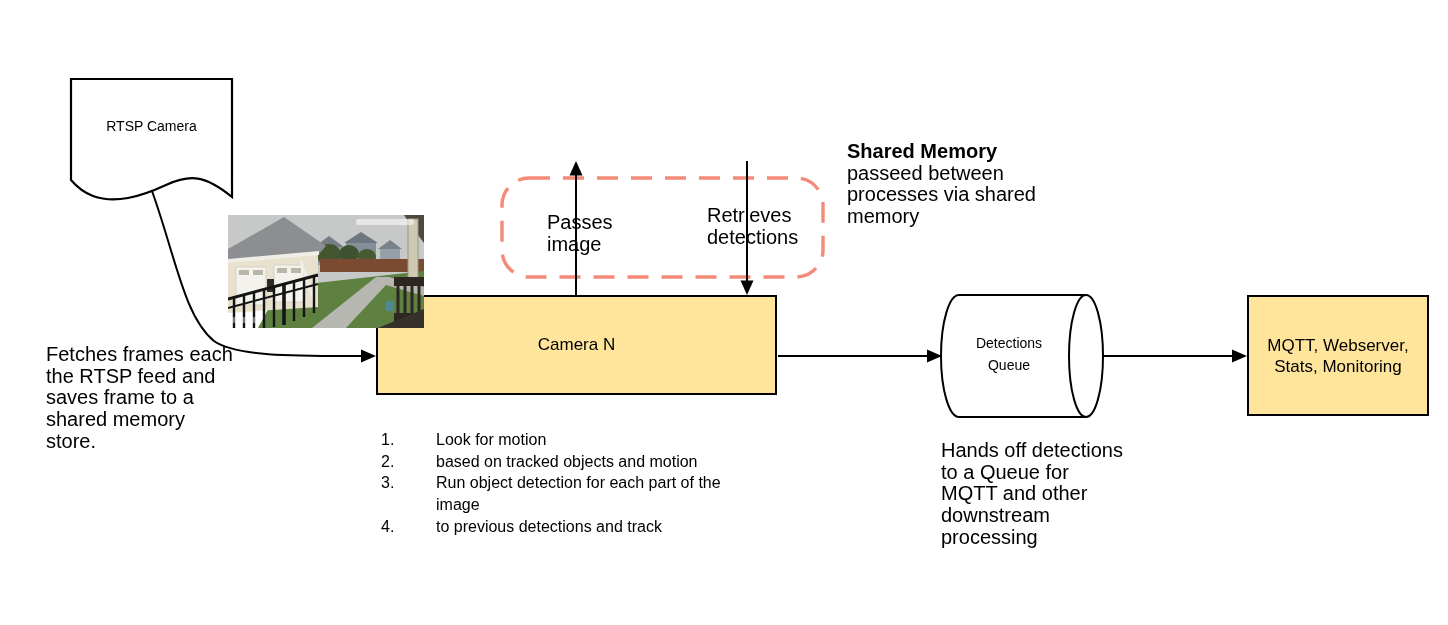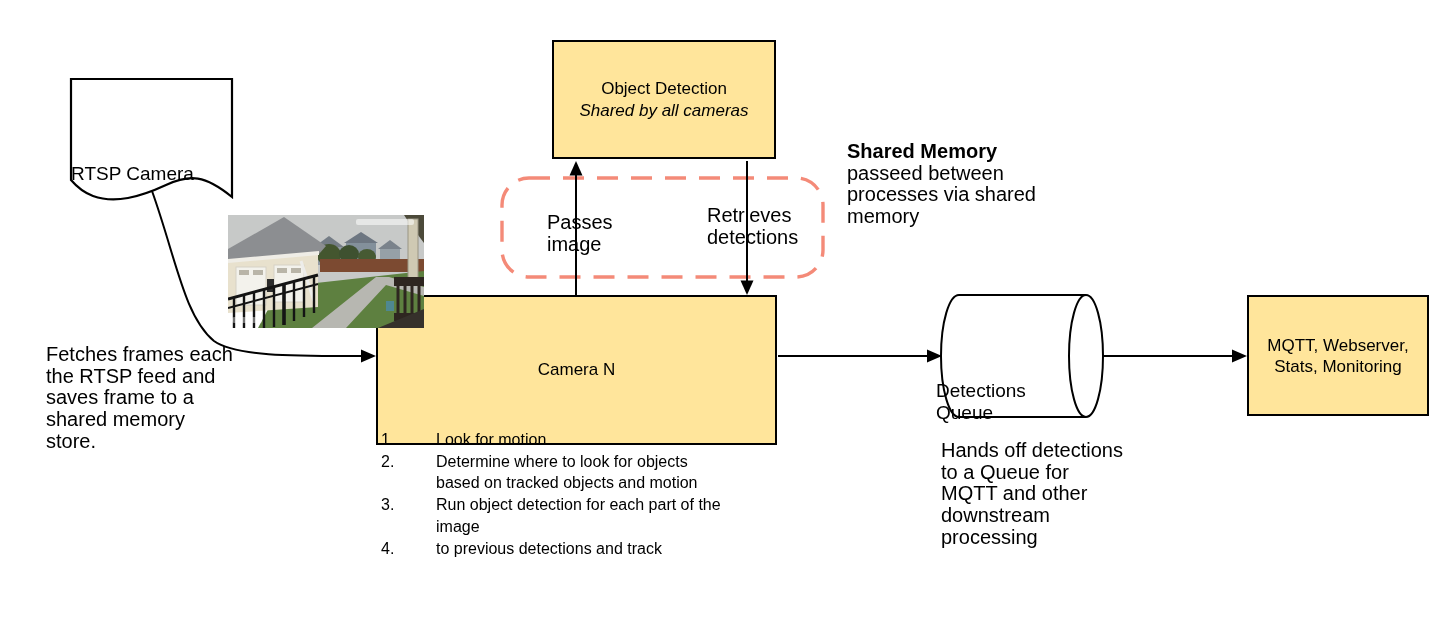--- a/index.html
+++ b/index.html
@@ -9,21 +9,21 @@
   }
   .layer{position:absolute;left:0;top:0;}
   .node{
     position:absolute;background:#ffe59b;border:2px solid #000;box-sizing:border-box;
     display:flex;flex-direction:column;align-items:center;justify-content:center;
     font-size:17px;line-height:22px;text-align:center;
   }
   .node .sub{font-style:italic;}
   .txt{position:absolute;font-size:20px;line-height:21.7px;white-space:nowrap;}
   .txt .bold{font-weight:bold;}
-  .shape-label{position:absolute;font-size:19px;line-height:22px;text-align:left;margin-top:48px;}
+  .shape-label{position:absolute;font-size:14px;line-height:22px;text-align:center;}
   .steps{position:absolute;left:381px;top:429px;font-size:16px;line-height:21.7px;}
   .step{display:flex;}
   .step-num{width:55px;flex:0 0 55px;}
   .photo{position:absolute;left:228px;top:215px;width:196px;height:113px;z-index:5;}
   svg{display:block;}
 </style>
 </head>
 <body>
 
 <div id="stage">
@@ -48,26 +48,22 @@
 
     <path d="M1086,295 L959,295 A18,61 0 0 0 959,417 L1086,417" fill="#ffffff" stroke="#000" stroke-width="2"></path>
     <ellipse cx="1086" cy="356" rx="17" ry="61" fill="#ffffff" stroke="#000" stroke-width="2"></ellipse>
 
     <line x1="1103" y1="356" x2="1233" y2="356" stroke="#000" stroke-width="2"></line>
     <polygon points="1247,356 1232,349.5 1232,362.5" fill="#000"></polygon>
   </svg>
 
   <div class="shape-label" style="left:71px;top:115px;width:161px;">RTSP Camera</div>
 
-  <div class="node" style="left:552px;top:40px;width:224px;height:119px;">
-    <div>Object Detection</div>
-    <div class="sub">Shared by all cameras</div>
-  </div>
-
-  <div class="node" style="left:376px;top:295px;width:401px;height:150px;">
+
+  <div class="node" style="left:376px;top:295px;width:401px;height:100px;">
     <div>Camera N</div>
   </div>
 
   <div class="node" style="left:1247px;top:295px;width:182px;height:121px;line-height:21px;text-align:right;">
     <div>MQTT, Webserver,</div>
     <div>Stats, Monitoring</div>
   </div>
 
   <div class="shape-label" style="left:936px;top:332px;width:146px;">
     <div>Detections</div>
@@ -109,21 +105,20 @@
   <div class="steps">
     <div class="step">
       <div class="step-num">1.</div>
       <div class="step-lines">
         <div>Look for motion</div>
       </div>
     </div>
     <div class="step">
       <div class="step-num">2.</div>
       <div class="step-lines">
-        <div>Determine where to look for objects</div>
         <div>based on tracked objects and motion</div>
       </div>
     </div>
     <div class="step">
       <div class="step-num">3.</div>
       <div class="step-lines">
         <div>Run object detection for each part of the</div>
         <div>image</div>
       </div>
     </div>

